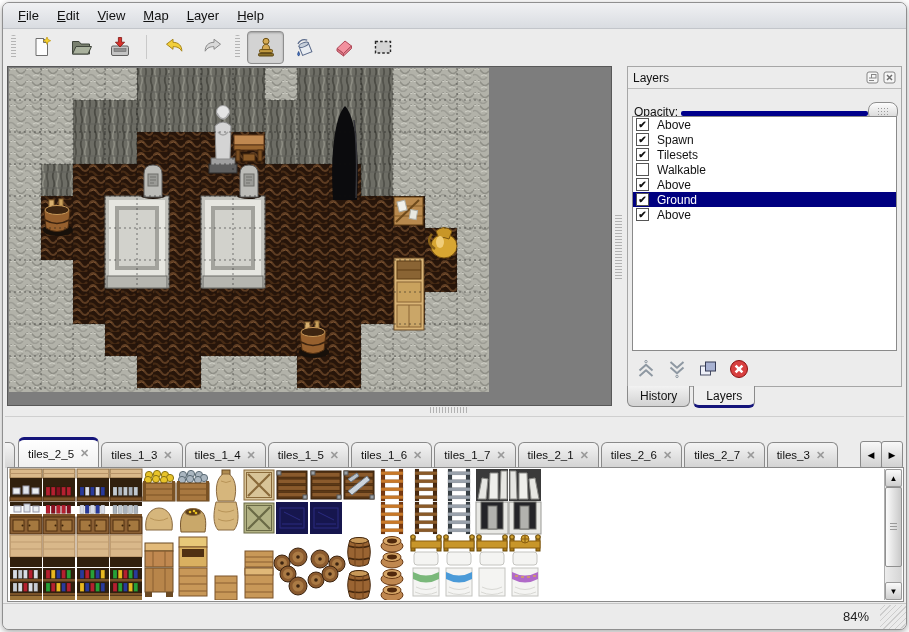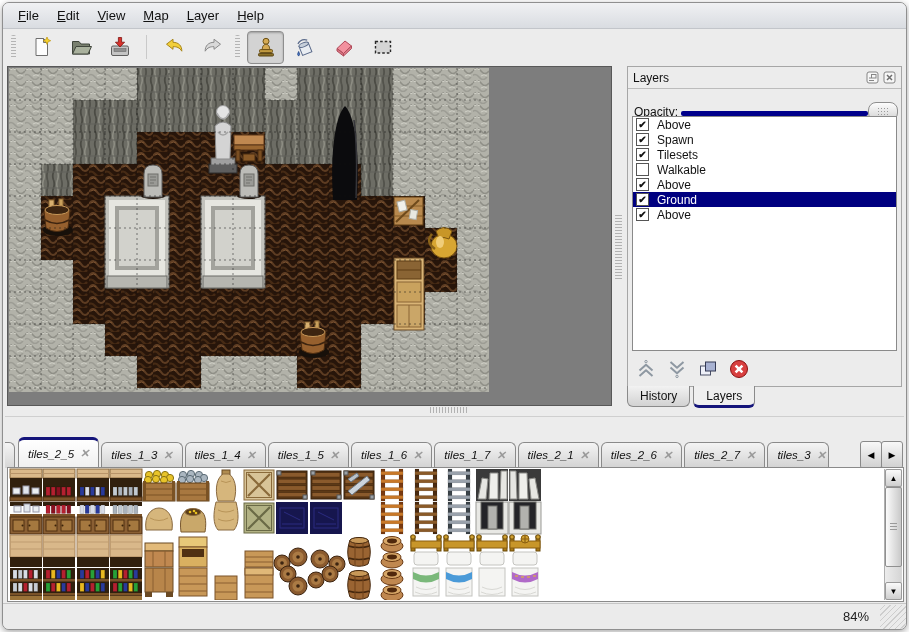--- a/index.html
+++ b/index.html
@@ -53,23 +53,23 @@
   .dtab.active{background:#efefef;border-bottom:3px solid #14147a;height:19px;}
   
   #tsdock{position:absolute;left:2px;top:413px;width:899px;height:188px;border-top:1px solid #cfcfcf;background:#ececec;}
   .ts-titlerow{position:relative;height:20px;display:flex;align-items:center;padding:0 5px;font-size:12px;color:#111;}
   #tabbar{position:absolute;left:0;top:20px;right:0;height:30px;}
   .ttab-sliver{position:absolute;left:0;top:5px;width:9px;height:25px;border:1px solid #8a8a8a;border-left:none;border-bottom:none;
         border-radius:0 6px 0 0;background:linear-gradient(#f4f4f4,#d6d6d6);}
   #tabstrip{position:absolute;left:13px;top:0;right:44px;height:30px;display:flex;align-items:flex-end;overflow:hidden;}
   .ttab{position:relative;height:24px;display:inline-flex;align-items:center;gap:6px;padding:0 9px;font-size:11.5px;color:#111;
         border:1px solid #8a8a8a;border-bottom:none;border-radius:6px 6px 0 0;background:linear-gradient(#f4f4f4,#d4d4d4);
-        margin-right:2px;white-space:nowrap;font-style:italic;}
+        margin-right:2px;white-space:nowrap;}
   .ttab.active{height:27px;background:linear-gradient(#ffffff,#f0f0f0);border-top:3px solid #14147a;z-index:2;}
-  .ttab.cut{max-width:47px;overflow:hidden;padding-right:4px;}
+  .ttab.cut{max-width:47px;overflow:hidden;padding-right:13px;justify-content:center;}
   .tclose{color:#9a9a9a;font-weight:bold;font-size:11px;}
   .tabscroll{position:absolute;top:4px;width:20px;height:26px;border:1px solid #8a8a8a;border-radius:3px;
         background:linear-gradient(#f8f8f8,#d0d0d0);display:flex;align-items:center;justify-content:center;font-size:9px;color:#000;}
   #tabL{right:22px;} #tabR{right:1px;}
   #tscontent{position:absolute;left:2px;top:50px;width:895px;height:133px;background:#fff;border:1px solid #8a8a8a;overflow:hidden;}
   #tiles-svg{position:absolute;left:1px;top:0;}
   
   #vsb{position:absolute;right:1px;top:1px;bottom:1px;width:17px;background:linear-gradient(to right,#ececec,#d4d4d4);border-left:1px solid #b0b0b0;}
   .sbtn{position:absolute;left:0;right:0;height:16px;border:1px solid #9a9a9a;border-radius:2px;
         background:linear-gradient(#fafafa,#cfcfcf);display:flex;align-items:center;justify-content:center;font-size:8px;color:#000;}

